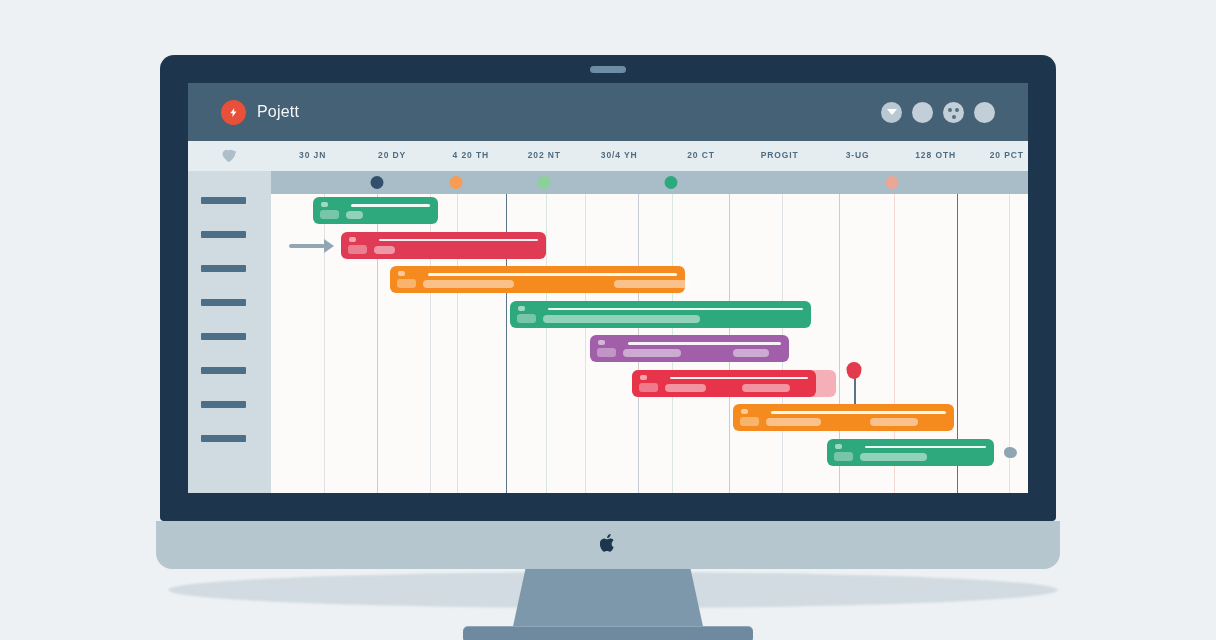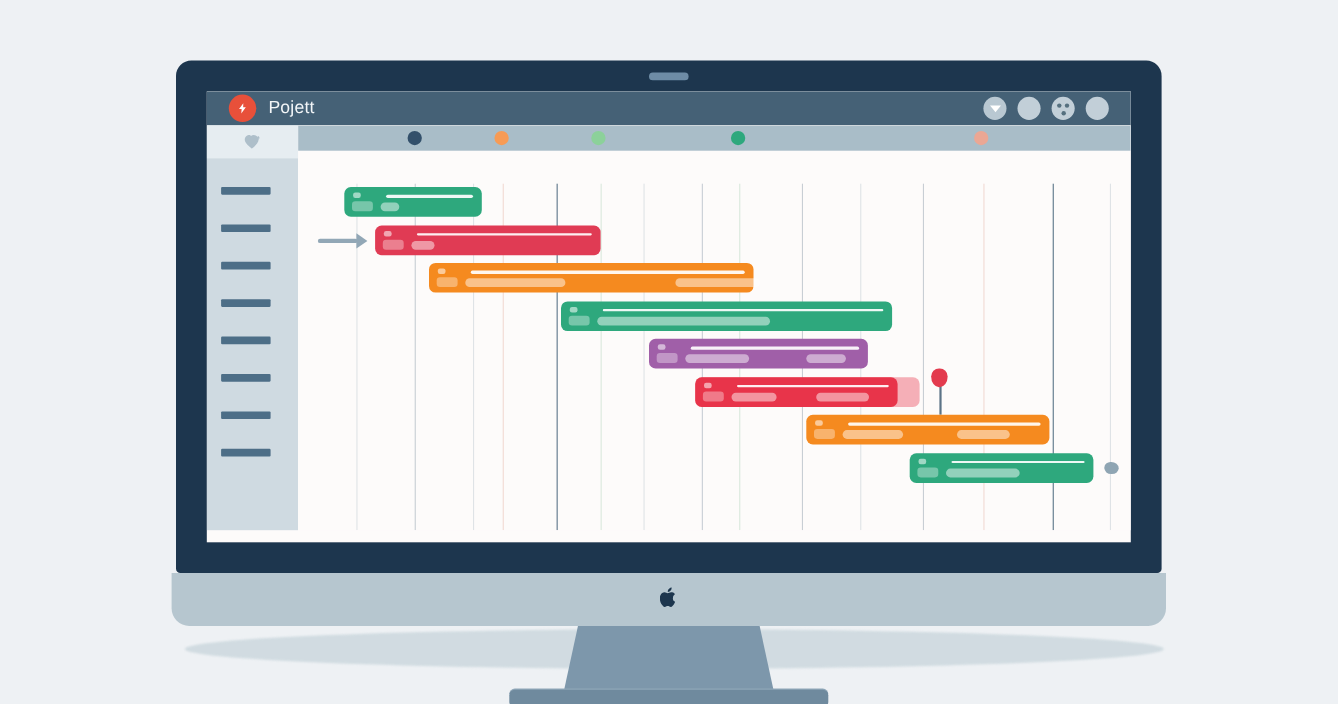--- a/index.html
+++ b/index.html
@@ -112,25 +112,25 @@
     left: 28px;
     top: 28px;
     width: 840px;
     height: 410px;
     background: #fdfbfa;
     overflow: hidden;
   }
 
   
   .app-header {
-    height: 31px;
+    height: 58px;
     background: #456176;
     display: flex;
     align-items: center;
-    padding: 0 20px;
+    padding: 0 33px;
   }
   .logo-badge {
     width: 25px;
     height: 25px;
     border-radius: 50%;
     background: #e8503a;
     display: flex;
     align-items: center;
     justify-content: center;
     flex: none;
@@ -413,20 +413,32 @@
             <div class="side-row">
               <div class="side-bar-ph"></div>
             </div>
             <div class="side-row">
               <div class="side-bar-ph"></div>
             </div>
           </div>
       </div>
 
       <div class="timeline">
+        <div class="tl-head" id="tl-head">
+            <div class="tick" style="left: 5.5%;">30 JN</div>
+            <div class="tick" style="left: 16%;">20 DY</div>
+            <div class="tick" style="left: 26.4%;">4 20 TH</div>
+            <div class="tick" style="left: 36.1%;">202 NT</div>
+            <div class="tick" style="left: 46%;">30/4 YH</div>
+            <div class="tick" style="left: 56.8%;">20 CT</div>
+            <div class="tick" style="left: 67.2%;">PROGIT</div>
+            <div class="tick" style="left: 77.5%;">3-UG</div>
+            <div class="tick" style="left: 87.8%;">128 OTH</div>
+            <div class="tick" style="left: 97.2%;">20 PCT</div>
+          </div>
         <div class="tl-milestones" id="tl-ms">
             <div class="ms-dot" style="left: 14%; background: rgb(51, 80, 107);"></div>
             <div class="ms-dot" style="left: 24.5%; background: rgb(247, 155, 85);"></div>
             <div class="ms-dot" style="left: 36%; background: rgb(140, 209, 154);"></div>
             <div class="ms-dot" style="left: 52.8%; background: rgb(46, 168, 125);"></div>
             <div class="ms-dot" style="left: 82%; background: rgb(235, 167, 148);"></div>
           </div>
         <div class="grid-area" id="grid-area">
             <div class="gridline" style="left: 7%; width: 1px; background: rgb(223, 227, 230);"></div>
             <div class="gridline" style="left: 14%; width: 1px; background: rgb(200, 206, 212);"></div>

